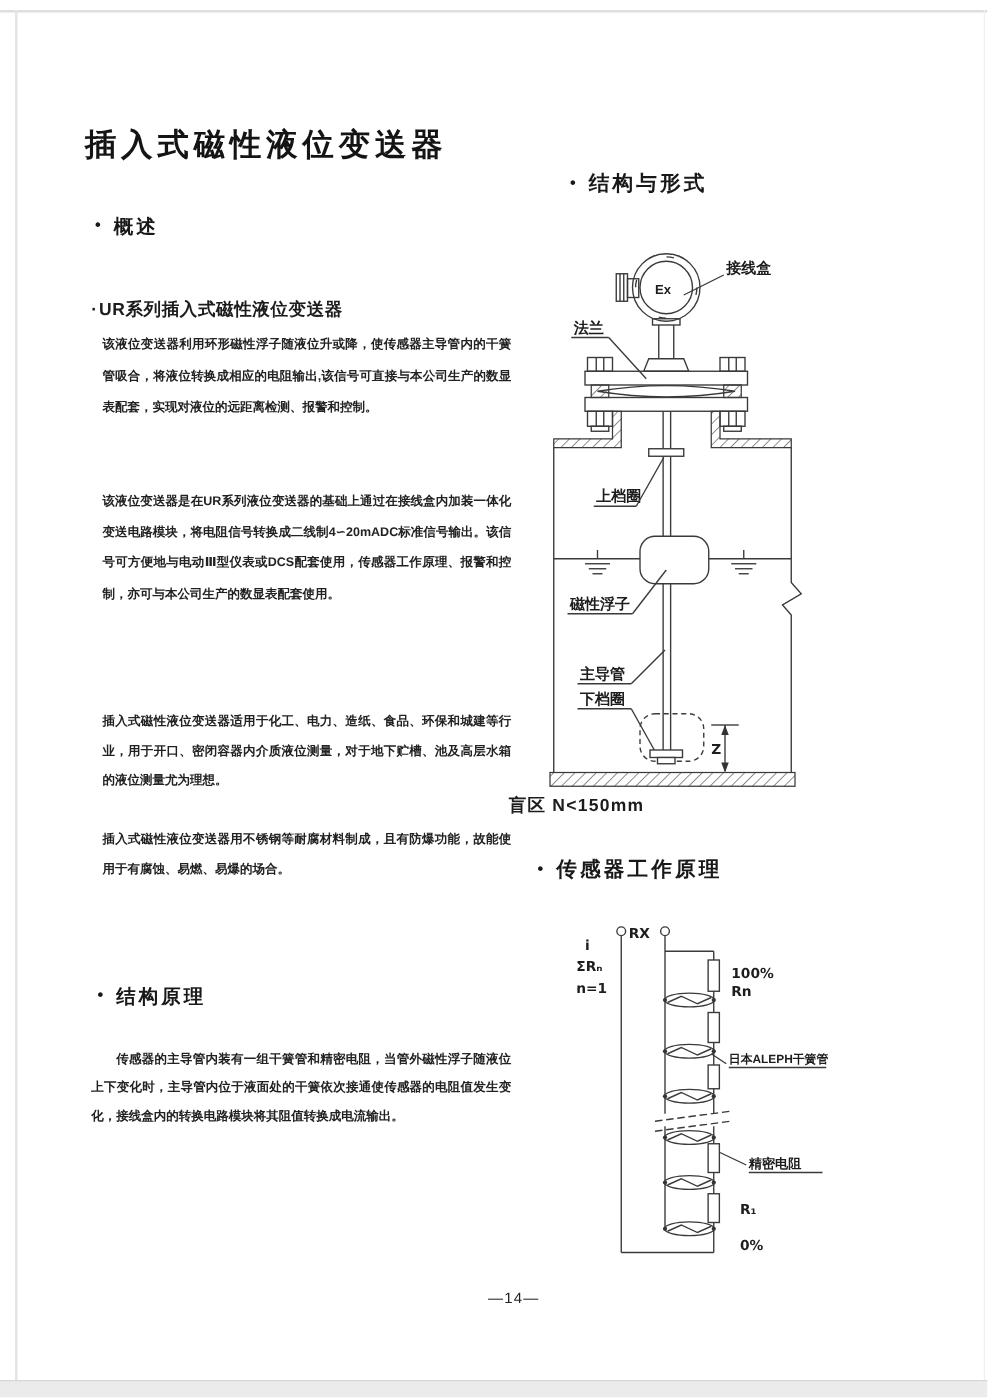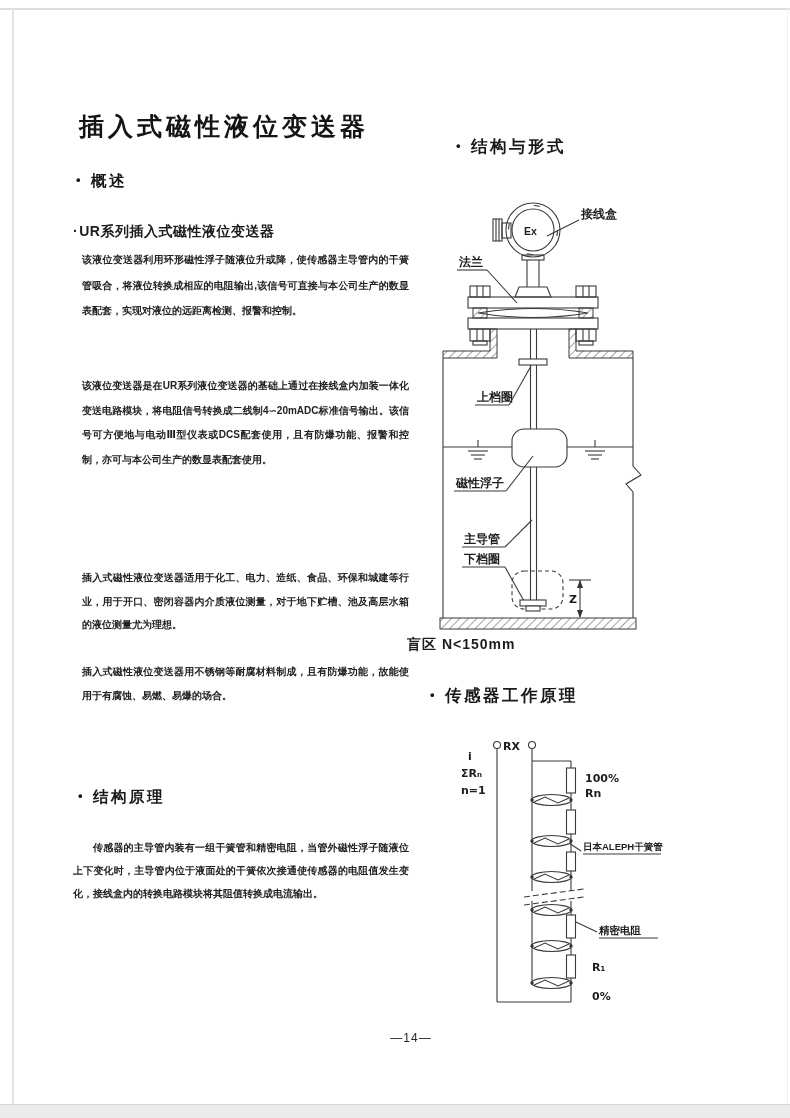--- a/index.html
+++ b/index.html
@@ -10,33 +10,33 @@
   }
   .edge { position:absolute; }
   .edge-top    { left:0; top:8px; width:100%; height:2px; background:#dedede; }
   .edge-left   { left:12px; top:8px; width:2px; height:1097px; background:#e4e4e4; }
   .edge-right  { right:2px; top:8px; width:1px; height:1097px; background:#efefef; }
   .edge-bottom { left:0; bottom:0; width:100%; height:13px; background:#ebebeb; border-top:1px solid #d6d6d6; }
 
   .abs { position:absolute; }
 
   .title {
-    left:67px; top:98px; margin:12px;
+    left:67px; top:98px; margin:1px;
     font-size:25px; font-weight:bold; letter-spacing:4px; color:#141414;
   }
   .sec-head {
     font-weight:bold; color:#181818; white-space:nowrap;
   }
   .sec-head .bullet { font-size:13px; margin-right:8px; vertical-align:2px; }
   .overview-head  { left:76px;  top:171px; font-size:15.5px; letter-spacing:2.5px; }
   .principle-head { left:78px;  top:787px; font-size:15.5px; letter-spacing:2.5px; }
   .structure-head { left:456px; top:136px; font-size:16.5px; letter-spacing:2.5px; }
   .sensor-head    { left:430px; top:685px; font-size:16.5px; letter-spacing:2.5px; }
 
-  .item { width:336px; }
+  .item { width:336px;margin-top:16px; }
   .item-1 { left:73px; top:218px; }
   .item-2 { left:73px; top:374px; }
   .item-head {
     font-size:14px; font-weight:bold; letter-spacing:0.5px;
     line-height:26px; margin-bottom:3px; white-space:nowrap;
   }
   .item-head .dot { margin-right:1px; }
   .item-body {
     margin-left:9px; font-size:10px; font-weight:bold;
     text-align:justify; color:#222;
@@ -90,21 +90,21 @@
 </div>
 
 <div class="abs item item-1">
   <div class="item-head">
     <span class="dot">·</span><span>UR系列插入式磁性液位变送器</span>
   </div>
   <div class="item-body">该液位变送器利用环形磁性浮子随液位升或降，使传感器主导管内的干簧 管吸合，将液位转换成相应的电阻输出,该信号可直接与本公司生产的数显表配套，实现对液位的远距离检测、报警和控制。</div>
 </div>
 
 <div class="abs item item-2">
-  <div class="item-body">该液位变送器是在UR系列液位变送器的基础上通过在接线盒内加装一体化变送电路模块，将电阻信号转换成二线制4∽20mADC标准信号输出。该信号可方便地与电动Ⅲ型仪表或DCS配套使用，且有防爆功能、报警和控制，亦可与本公司生产的数显表配套使用。</div>
+  <div class="item-body">该液位变送器是在UR系列液位变送器的基础上通过在接线盒内加装一体化变送电路模块，将电阻信号转换成二线制4∽20mADC标准信号输出。该信号可方便地与电动Ⅲ型仪表或DCS配套使用，传感器工作原理、报警和控制，亦可与本公司生产的数显表配套使用。</div>
 </div>
 
 <p class="abs para para-3">插入式磁性液位变送器适用于化工、电力、造纸、食品、环保和城建等行业，用于开口、密闭容器内介质液位测量，对于地下贮槽、池及高层水箱的液位测量尤为理想。</p>
 <p class="abs para para-4">插入式磁性液位变送器用不锈钢等耐腐材料制成，且有防爆功能，故能使用于有腐蚀、易燃、易爆的场合。</p>
 
 <div class="abs sec-head principle-head">
   <span class="bullet">•</span><span>结构原理</span>
 </div>
 <p class="abs para principle-body">传感器的主导管内装有一组干簧管和精密电阻，当管外磁性浮子随液位上下变化时，主导管内位于液面处的干簧依次接通使传感器的电阻值发生变化，接线盒内的转换电路模块将其阻值转换成电流输出。</p>
 

